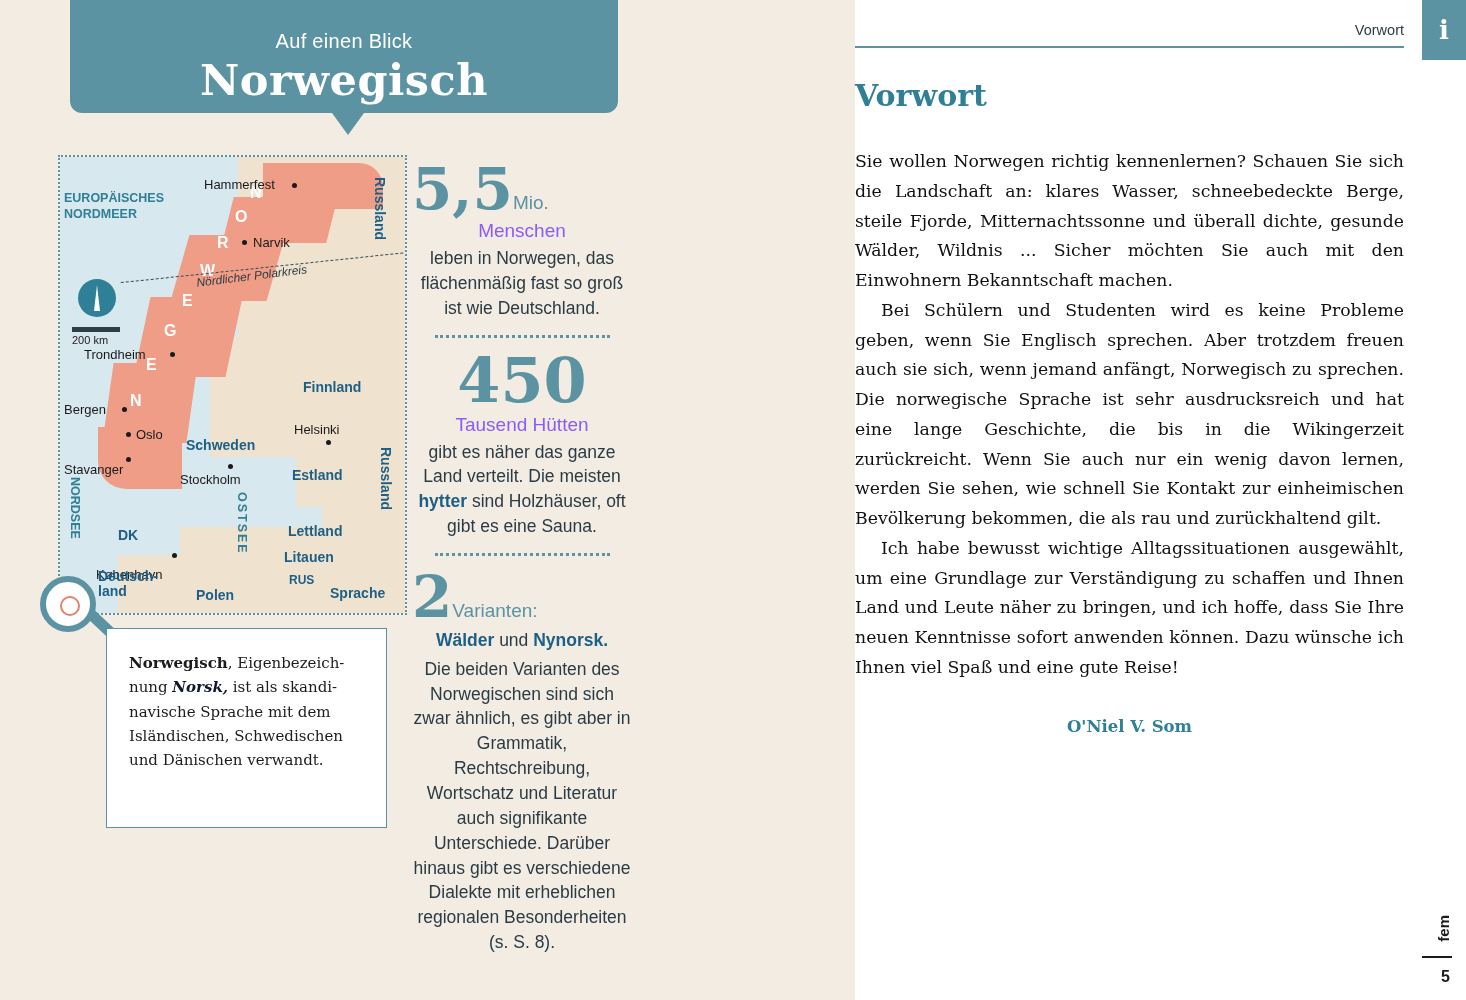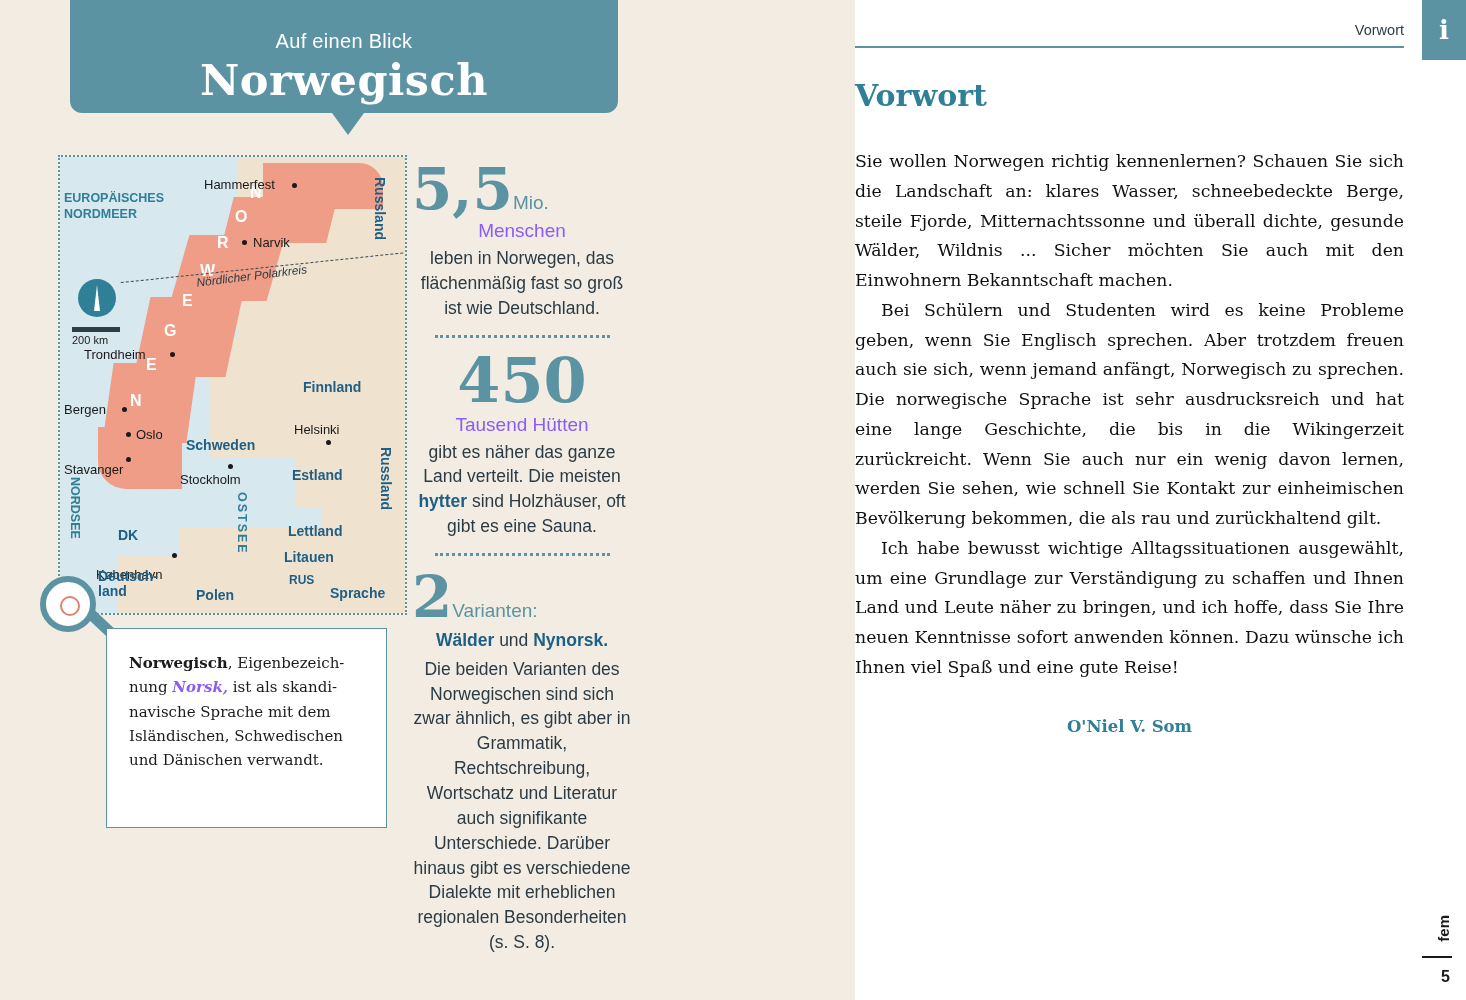--- a/index.html
+++ b/index.html
@@ -95,21 +95,21 @@
     background:#5b93a3; transform:rotate(43deg); border-radius:3px;
   }
 
   .note-box {
     position:absolute; left:106px; top:628px; width:281px; height:200px;
     background:#ffffff; border:1.5px solid #5b93a3;
     padding:22px 20px 0 22px;
     font-family:"DejaVu Serif", serif;
     font-size:15px; line-height:1.62; color:#1c1c1c;
   }
-  .note-box .hl { color:#8b5cf6; font-weight:700; font-style:italic; }
+  .note-box .hl { color:#0f172a; font-weight:700; font-style:italic; }
 
   
   .facts {
     position:absolute; left:412px; top:160px; width:220px;
     text-align:center; color:#2b3b45;
   }
   .fact-number {
     font-family:"DejaVu Serif", serif;
     color:#5b93a3; font-weight:700; line-height:1;
   }

